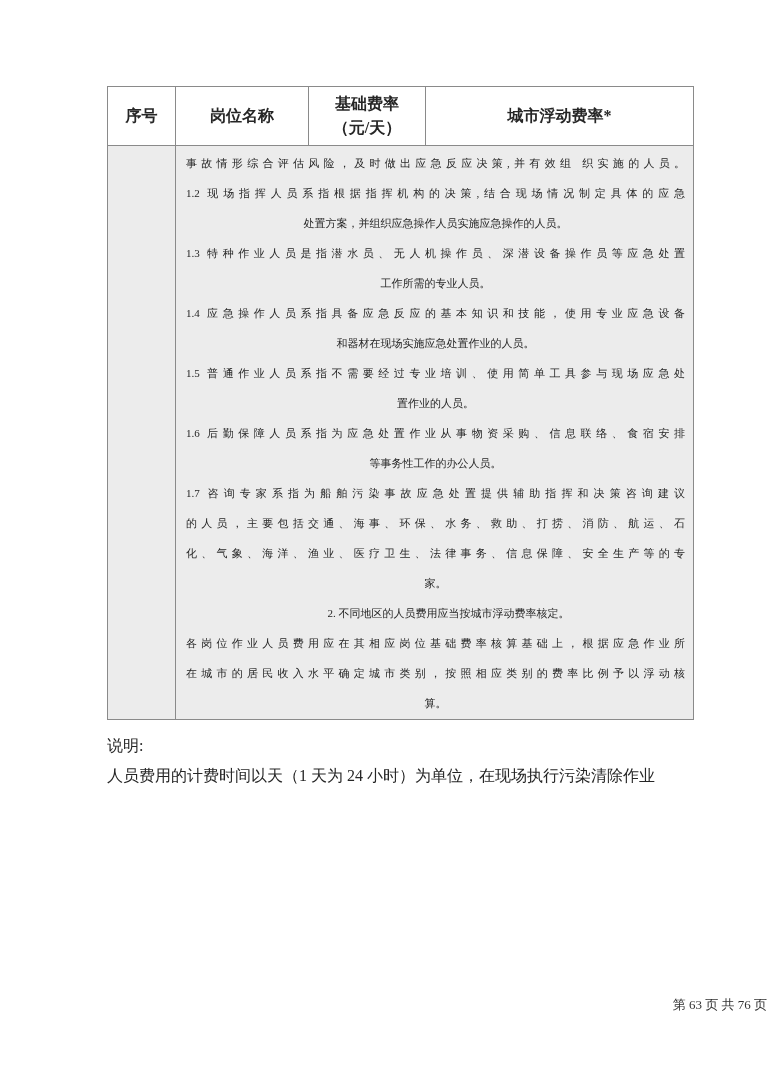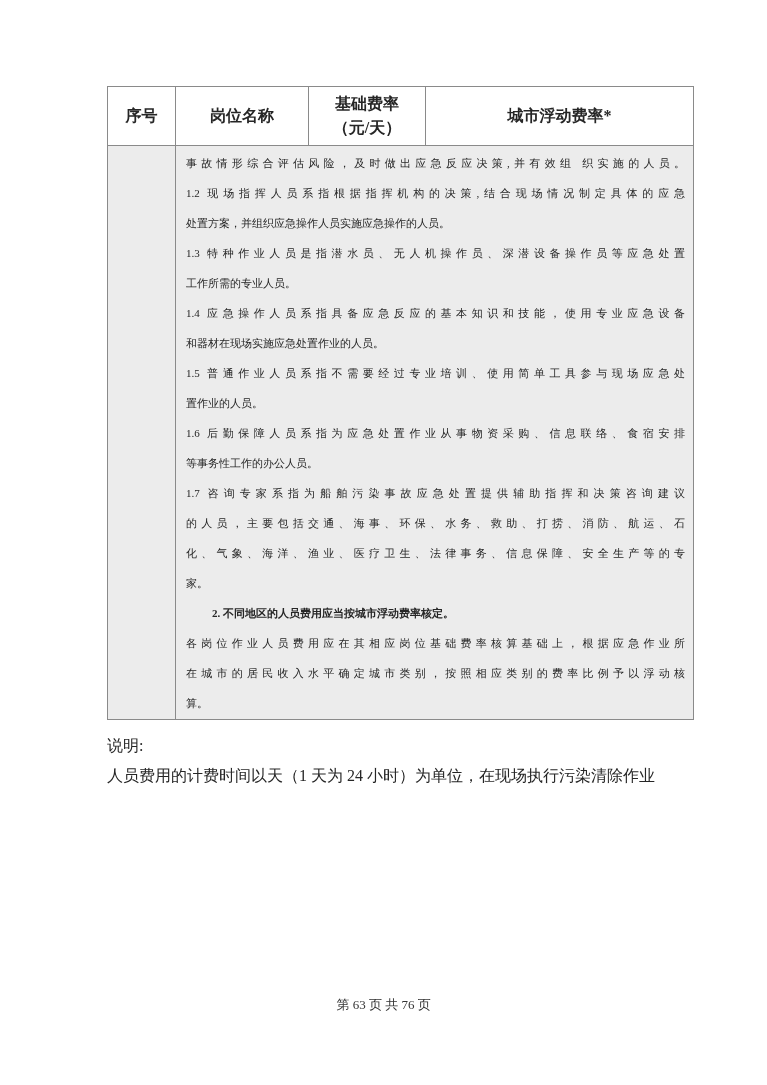--- a/index.html
+++ b/index.html
@@ -35,42 +35,42 @@
 
   .body-cell {
     padding: 2px 8px 1px 10px;
     font-size: 11px;
   }
   .line {
     display: block;
     line-height: 30px;
     height: 30px;
     white-space: nowrap;
-    text-align: left;
+    text-align: center;
     overflow: visible;
   }
   .line.fill { white-space: normal; text-align: justify; text-align-last: justify; }
-  .line.bold { font-weight: bold; margin-left: 26px; }
+  .line.bold { font-weight: normal; margin-left: 26px; }
 
   .notes {
     position: absolute; left: 107px; top: 731px; width: 594px;
     font-size: 16px;
   }
   .nline {
     display: block;
     line-height: 30px;
     height: 30px;
     white-space: nowrap;
     text-align: left;
   }
   .nline.fill { white-space: normal; text-align: justify; text-align-last: justify; }
 
   .footer {
     position: absolute; left: 0; top: 996px; width: 767px;
-    text-align: center;
+    text-align: right;
     font-size: 13px;
     color: #333333;
   }
 </style>
 </head>
 <body>
 
 <div class="page">
 
   <table class="fee-table">

